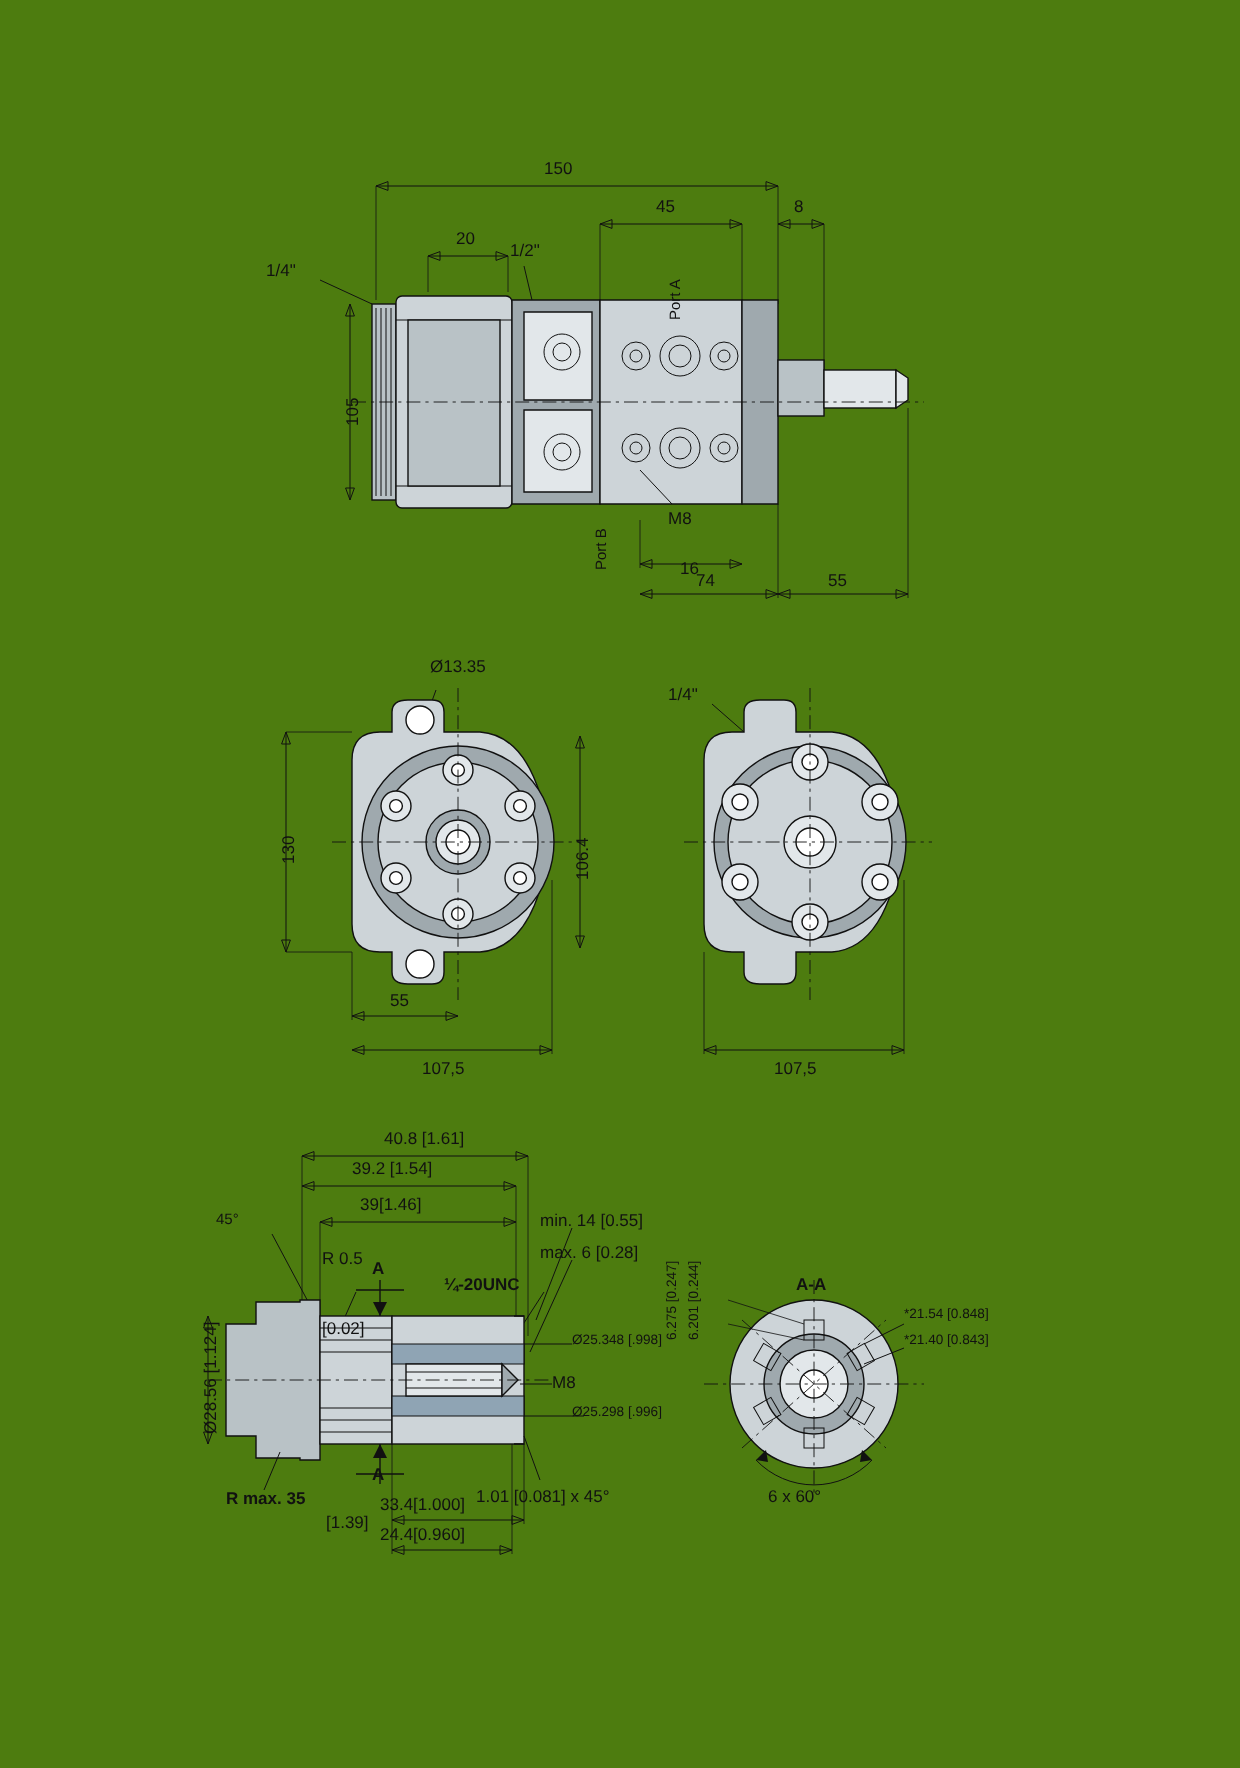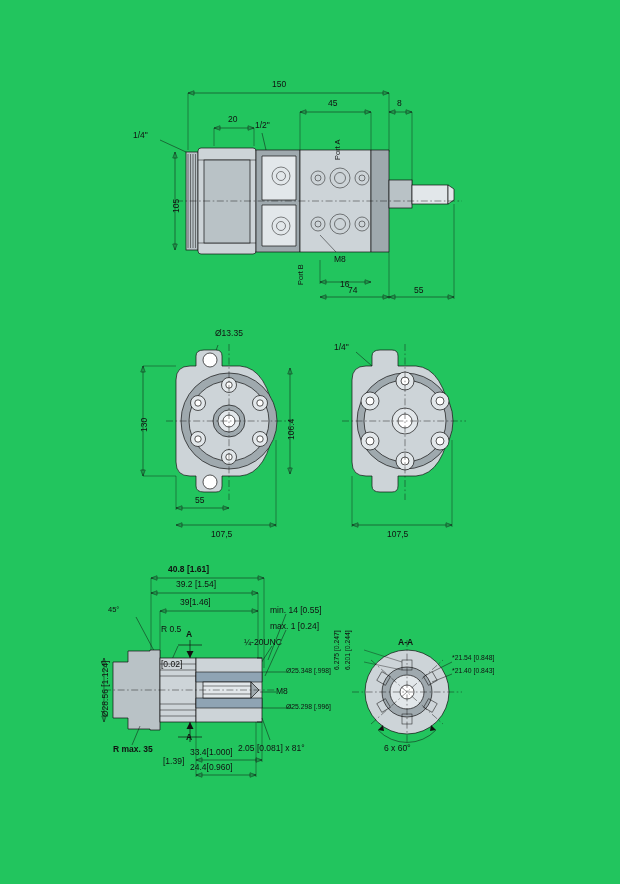--- a/index.html
+++ b/index.html
@@ -1,17 +1,17 @@
 <!DOCTYPE html>
 <html><head>
 <meta charset="utf-8">
 <style>
   html,body{margin:0;padding:0;background:#ffffff;}
   body{width:620px;height:884px;font-family:"Liberation Sans",sans-serif;color:#1a1a1a;overflow:hidden;}
-  #sheet{position:relative;width:620px;height:884px;background:#22c55e;}
+  #sheet{position:relative;width:620px;height:884px;background:#4d7c0f;}
   .lbl{position:absolute;font-size:8.5px;line-height:1;color:#111;white-space:nowrap;}
   .lbl.sm{font-size:7.5px;}
   .lbl.xs{font-size:6.8px;}
   .lbl.b{font-weight:bold;}
   .rot90{transform:rotate(-90deg);transform-origin:left top;}
   svg{position:absolute;left:0;top:0;}
   .ln{stroke:#111;stroke-width:0.7;fill:none;}
   .thin{stroke:#111;stroke-width:0.5;fill:none;}
   .dim{stroke:#111;stroke-width:0.5;fill:none;}
   .ext{stroke:#111;stroke-width:0.4;fill:none;}
@@ -335,34 +335,34 @@
 
 <div class="lbl" style="left:215px;top:329px;">Ø13.35</div>
 <div class="lbl rot90" style="left:140px;top:432px;">130</div>
 <div class="lbl rot90" style="left:287px;top:440px;">106.4</div>
 <div class="lbl" style="left:195px;top:496px;">55</div>
 <div class="lbl" style="left:211px;top:530px;">107,5</div>
 
 <div class="lbl" style="left:334px;top:343px;">1/4"</div>
 <div class="lbl" style="left:387px;top:530px;">107,5</div>
 
-<div class="lbl" style="left:168px;top:565px;font-weight:bold;">40.8 [1.61]</div>
+<div class="lbl" style="left:192px;top:565px;">40.8 [1.61]</div>
 <div class="lbl" style="left:176px;top:580px;">39.2 [1.54]</div>
 <div class="lbl" style="left:180px;top:598px;">39[1.46]</div>
 <div class="lbl" style="left:270px;top:606px;">min. 14 [0.55]</div>
-<div class="lbl" style="left:270px;top:622px;">max. 1 [0.24]</div>
+<div class="lbl" style="left:270px;top:622px;">max. 6 [0.28]</div>
 <div class="lbl sm" style="left:108px;top:606px;">45°</div>
 <div class="lbl" style="left:161px;top:625px;">R 0.5</div>
 <div class="lbl" style="left:161px;top:660px;">[0.02]</div>
-<div class="lbl" style="left:244px;top:638px;">¼-20UNC</div>
+<div class="lbl" style="left:222px;top:638px;font-weight:bold;">¼-20UNC</div>
 <div class="lbl rot90" style="left:101px;top:717px;">Ø28.56 [1.124]</div>
 <div class="lbl xs" style="left:286px;top:668px;">Ø25.348 [.998]</div>
 <div class="lbl xs" style="left:286px;top:704px;">Ø25.298 [.996]</div>
 <div class="lbl" style="left:276px;top:687px;">M8</div>
-<div class="lbl" style="left:238px;top:744px;">2.05 [0.081] x 81°</div>
+<div class="lbl" style="left:238px;top:744px;">1.01 [0.081] x 45°</div>
 <div class="lbl" style="left:113px;top:745px;font-weight:bold;">R max. 35</div>
 <div class="lbl" style="left:130px;top:757px;margin-left:33px;">[1.39]</div>
 <div class="lbl" style="left:190px;top:748px;">33.4[1.000]</div>
 <div class="lbl" style="left:190px;top:763px;">24.4[0.960]</div>
 <div class="lbl b" style="left:186px;top:630px;">A</div>
 <div class="lbl b" style="left:186px;top:733px;">A</div>
 
 <div class="lbl b" style="left:398px;top:638px;">A-A</div>
 <div class="lbl xs rot90" style="left:334px;top:670px;">6.275 [0.247]</div>
 <div class="lbl xs rot90" style="left:345px;top:670px;">6.201 [0.244]</div>

